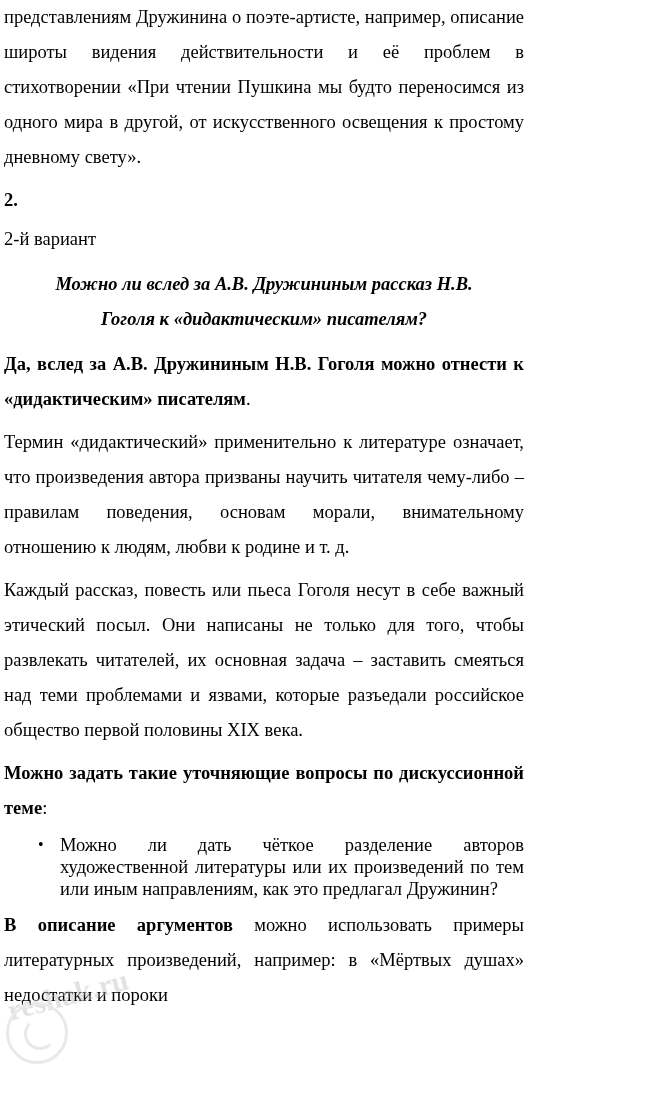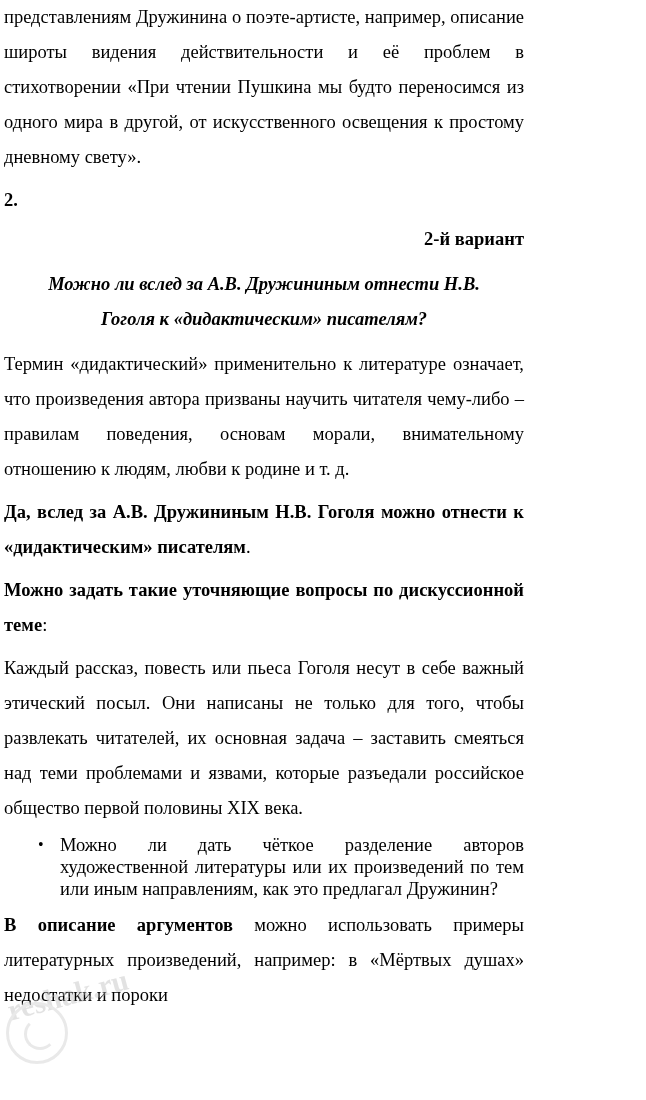--- a/index.html
+++ b/index.html
@@ -35,25 +35,24 @@
   .bold {
     font-weight: bold;
   }
   .num-heading {
     font-weight: bold;
     font-size: 18.5px;
     line-height: 35px;
     margin: 6px 0 4px 0;
   }
   .variant-heading {
-    font-weight: bold;
+    font-weight: normal;
     font-size: 18.5px;
     line-height: 35px;
     margin: 0 0 10px 0;
-    text-align: right;
   }
   .question {
     font-weight: bold;
     font-style: italic;
     font-size: 18.5px;
     line-height: 35px;
     text-align: center;
     margin: 8px 28px 10px 28px;
   }
   .answer-lead {
@@ -126,29 +125,29 @@
 <body>
 
 <div class="page">
 
   <p class="para">представлениям Дружинина о поэте-артисте, например, описание широты видения действительности и её проблем в стихотворении «При чтении Пушкина мы будто переносимся из одного мира в другой, от искусственного освещения к простому дневному свету».</p>
 
   <div class="num-heading">2.</div>
 
   <div class="variant-heading">2-й вариант</div>
 
-  <p class="question">Можно ли вслед за А.В. Дружининым отнести Н.В. Гоголя к «дидактическим» писателям?</p>
+  <p class="question">Можно ли вслед за А.В. Дружининым рассказ Н.В. Гоголя к «дидактическим» писателям?</p>
+
+  <p class="para"><span class="answer-lead">Да, вслед за А.В. Дружининым Н.В. Гоголя можно отнести к «дидактическим» писателям</span><span>.</span></p>
 
   <p class="para">Термин «дидактический» применительно к литературе означает, что произведения автора призваны научить читателя чему-либо – правилам поведения, основам морали, внимательному отношению к людям, любви к родине и т. д.</p>
 
-  <p class="para"><span class="answer-lead">Да, вслед за А.В. Дружининым Н.В. Гоголя можно отнести к «дидактическим» писателям</span><span>.</span></p>
+  <p class="para">Каждый рассказ, повесть или пьеса Гоголя несут в себе важный этический посыл. Они написаны не только для того, чтобы развлекать читателей, их основная задача – заставить смеяться над теми проблемами и язвами, которые разъедали российское общество первой половины XIX века.</p>
 
   <p class="para"><span class="bold">Можно задать такие уточняющие вопросы по дискуссионной теме</span><span>:</span></p>
-
-  <p class="para">Каждый рассказ, повесть или пьеса Гоголя несут в себе важный этический посыл. Они написаны не только для того, чтобы развлекать читателей, их основная задача – заставить смеяться над теми проблемами и язвами, которые разъедали российское общество первой половины XIX века.</p>
 
   <ul class="bullets">
     <li>Можно ли дать чёткое разделение авторов художественной литературы или их произведений по тем или иным направлениям, как это предлагал Дружинин?</li>
   </ul>
 
   <p class="para"><span class="bold">В описание аргументов</span><span> можно использовать примеры литературных произведений, например: в «Мёртвых душах» недостатки и пороки</span></p>
 
   <div class="watermark">
     <div class="wm-text">reshak.ru</div>
     <div class="wm-circle"></div>

